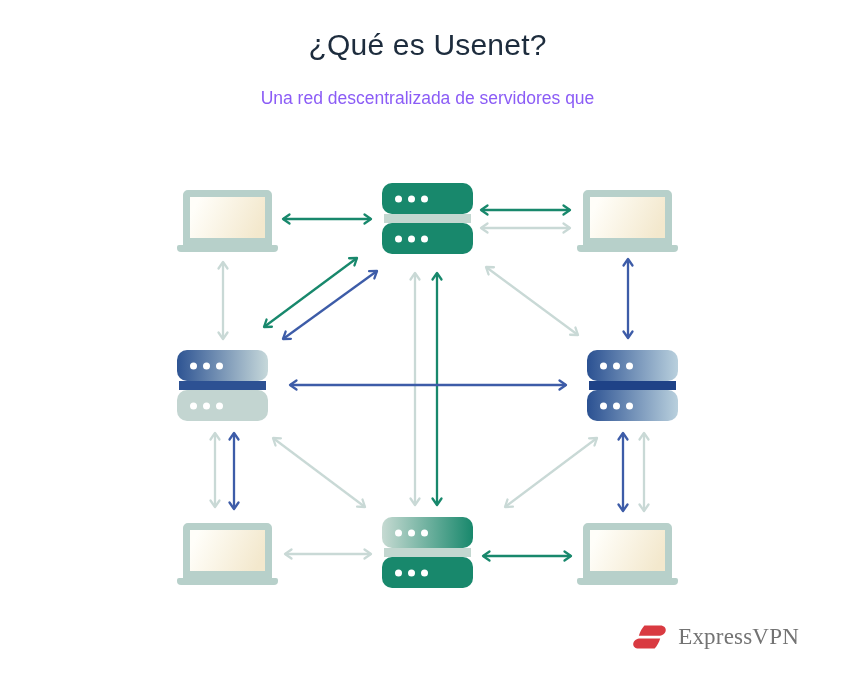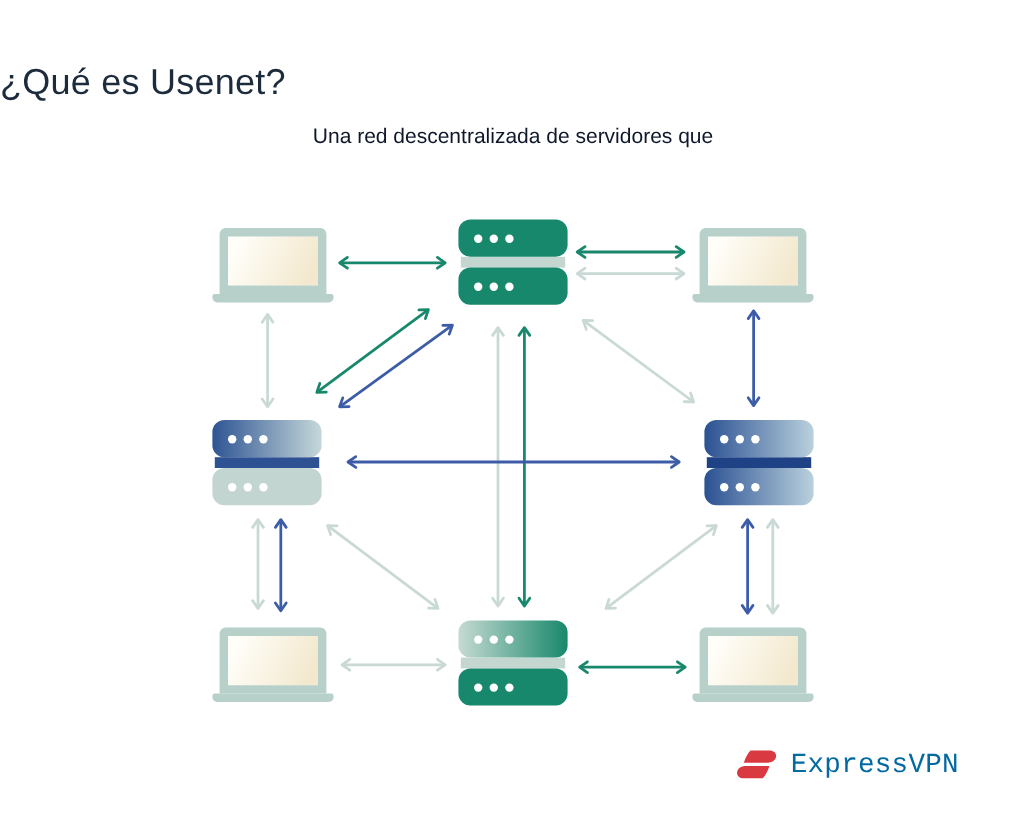--- a/index.html
+++ b/index.html
@@ -2,26 +2,26 @@
 <html><head>
 <meta charset="utf-8">
 <style>
   html,body { margin:0; padding:0; background:#ffffff; }
   #canvas {
     position:relative; width:855px; height:687px; overflow:hidden;
     background:#ffffff; font-family:"Liberation Sans", sans-serif;
   }
   
   .title {
-    position:absolute; top:52px; left:0; width:855px; 
+    position:absolute; top:28px; left:0; width:855px; text-align:center;
     font-size:30px; font-weight:500; color:#1d2c3d; letter-spacing:0.2px;
   }
   .subtitle {
-    position:absolute; top:100px; left:0; width:855px; text-align:center;
-    font-size:17.5px; font-weight:400; color:#0f172a; line-height:26px;
+    position:absolute; top:85px; left:0; width:855px; text-align:center;
+    font-size:17.5px; font-weight:400; color:#8b5cf6; line-height:26px;
   }
   
   #arrows { position:absolute; left:0; top:0; width:855px; height:687px; pointer-events:none; }
   
   .laptop { position:absolute; width:101px; height:62px; }
   .laptop .screen {
     position:absolute; left:6px; top:0; width:89px; height:55px; box-sizing:border-box;
     border:7px solid #b7d0ca; border-radius:5px 5px 0 0;
     background:linear-gradient(115deg,#fffef9 10%,#f3e8cd 90%);
   }
@@ -46,22 +46,22 @@
   .server-right  .u2   { background:linear-gradient(90deg,#2b5192,#b9d0dd); }
   .server-bottom .u1   { background:linear-gradient(90deg,#c6dad2,#18886c); }
   .server-bottom .band { background:#c3d7d0; }
   .server-bottom .u2   { background:#18886c; }
   
   .brand {
     position:absolute; top:618px; right:56px; height:38px;
     display:flex; align-items:center; gap:9px;
   }
   .brand .wordmark {
-    font-family:Liberation Mono, monospace; font-size:23px; font-weight:500;
-    color:#0369a1; letter-spacing:0.2px;
+    font-family:Liberation Serif, serif; font-size:23px; font-weight:500;
+    color:#737373; letter-spacing:0.2px;
   }
 </style>
 </head>
 <body>
 
 <div id="canvas">
 
   <div class="title">¿Qué es Usenet?</div>
   <div class="subtitle">
     <span>Una red descentralizada de servidores que</span><br>

